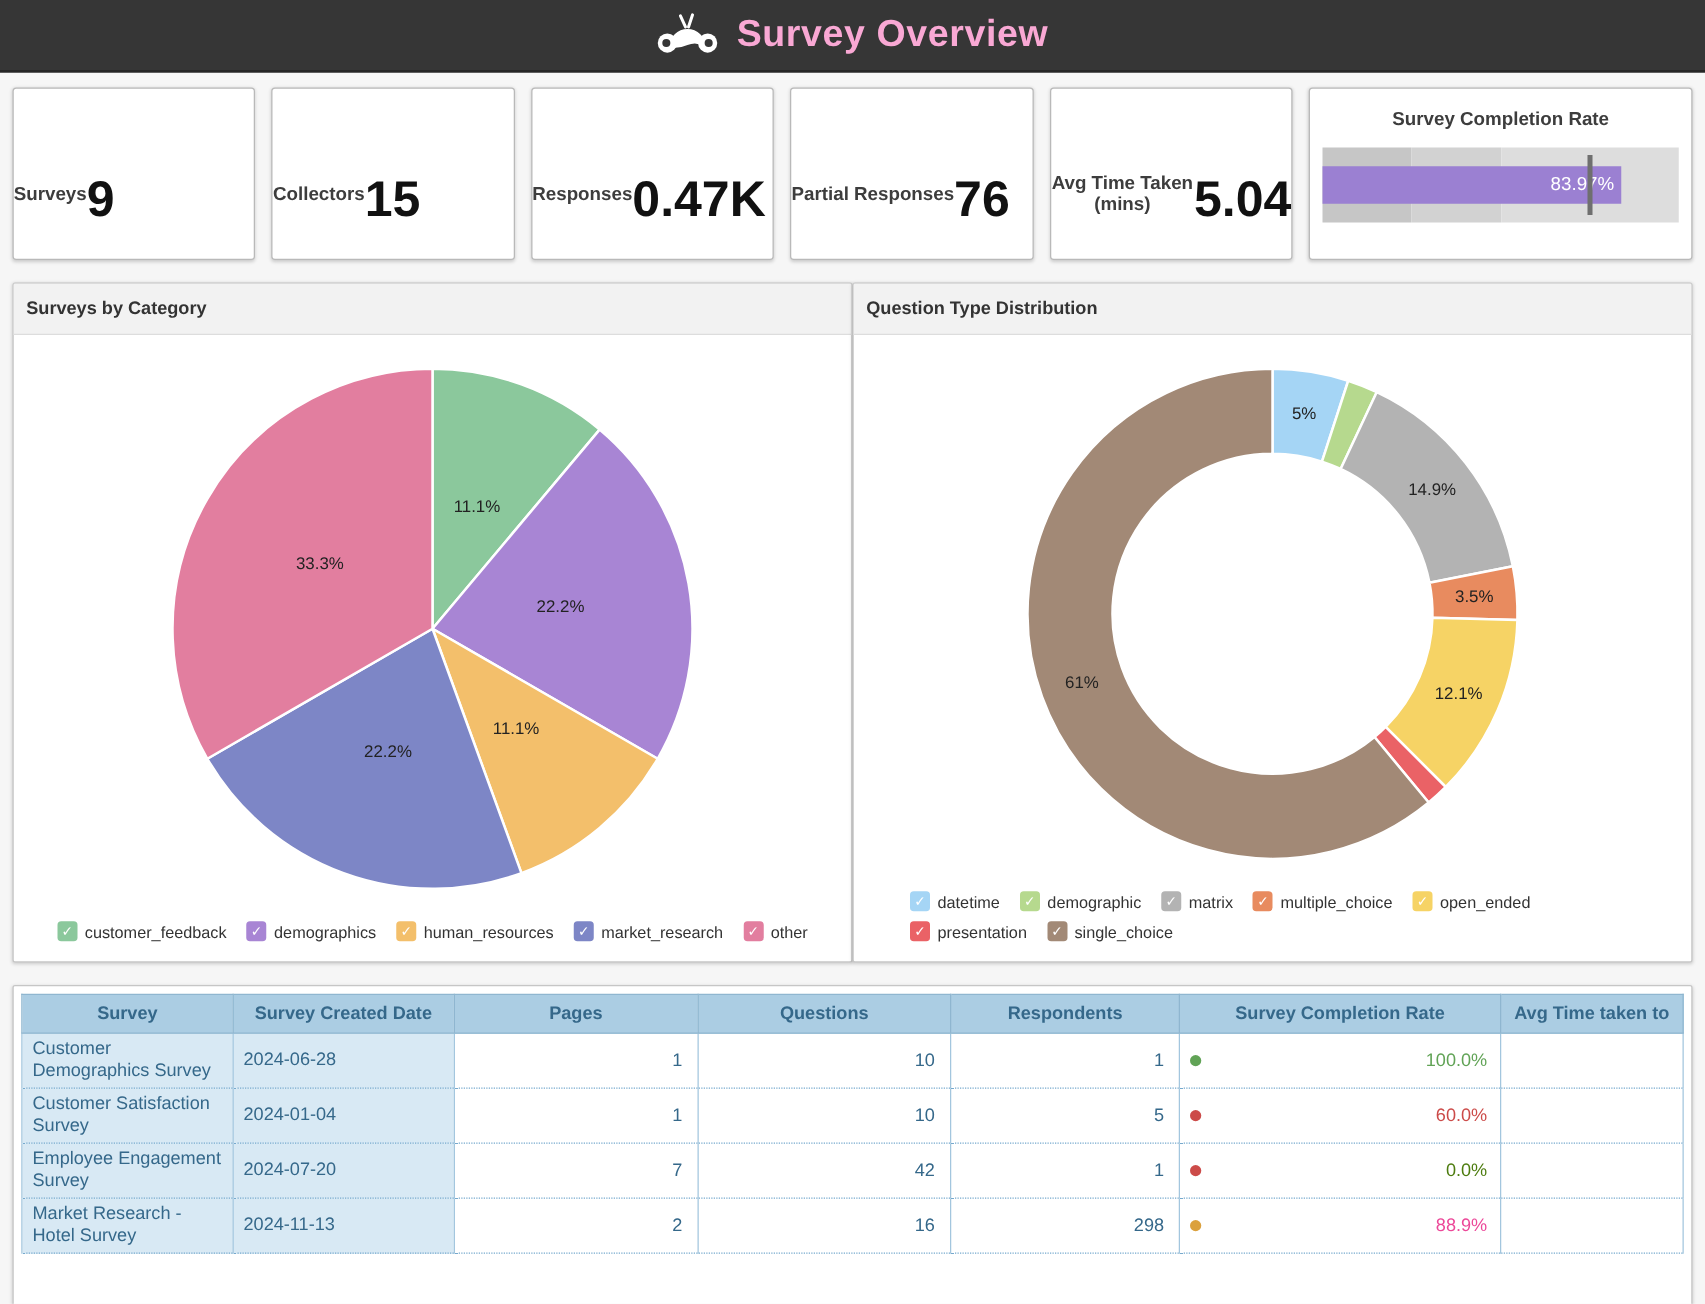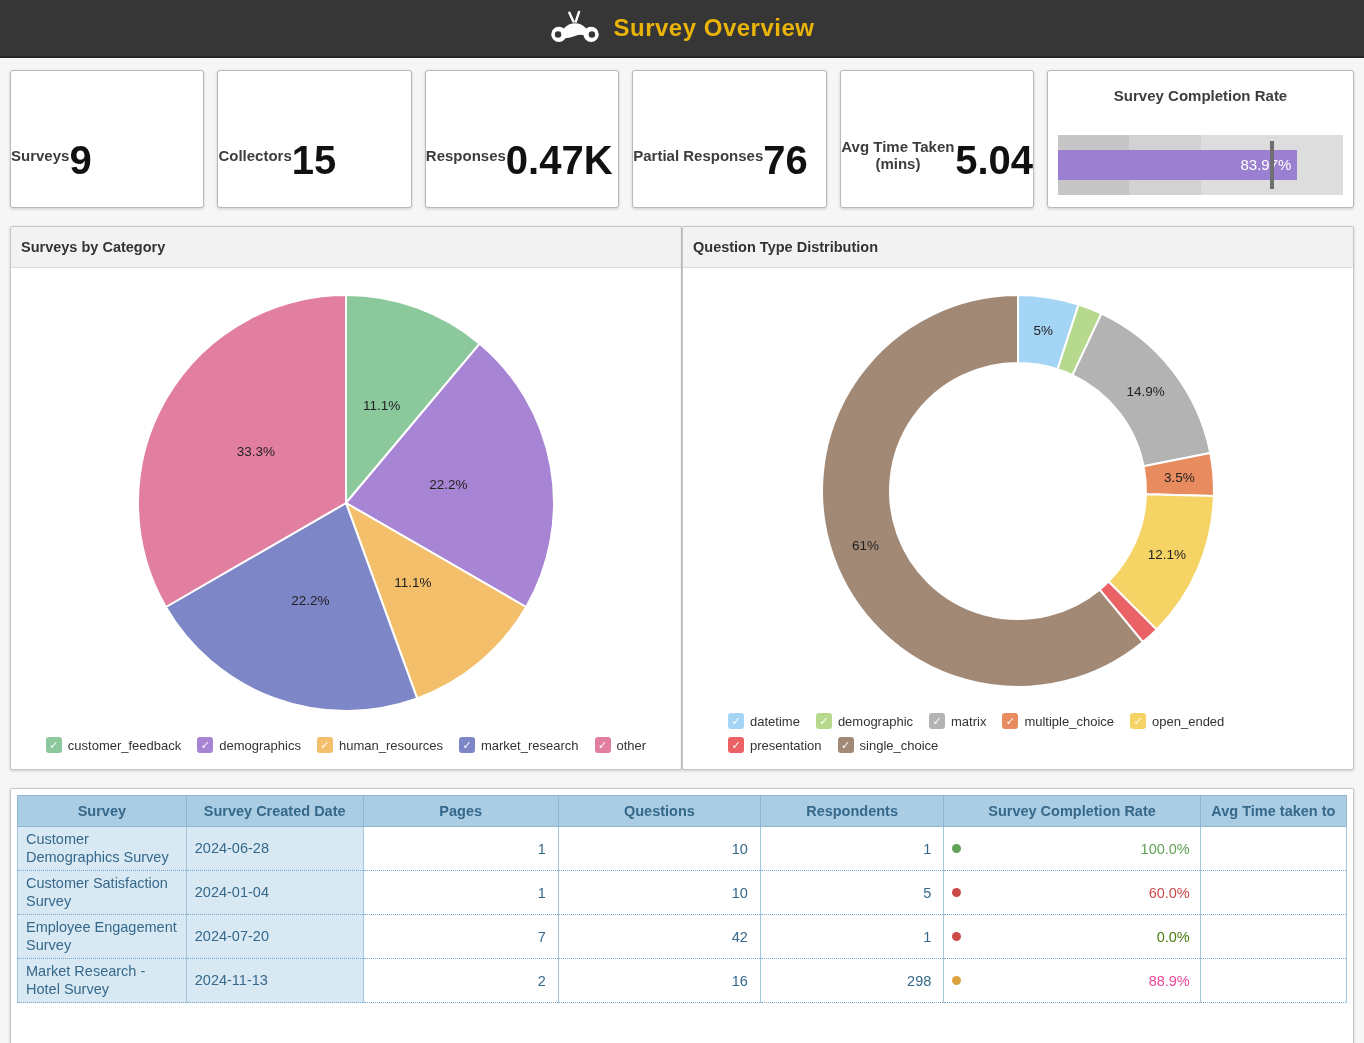--- a/index.html
+++ b/index.html
@@ -2,37 +2,37 @@
 <html><head>
 <meta charset="utf-8">
 <style>
   * { margin:0; padding:0; box-sizing:border-box; }
   html,body { width:1364px; height:1043px; overflow:hidden; background:#f6f6f6;
     font-family:"Liberation Sans", sans-serif; color:#333; }
 
   
   .topbar { height:58px; background:#363636; border-bottom:2px solid #262626;
     display:flex; align-items:center; justify-content:center; gap:14px; }
-  .topbar h1 { color:#eab308; font-size:24px; font-weight:bold; letter-spacing:.5px; }
+  .topbar h1 { color:#f9a8d4; font-size:30px; font-weight:bold; letter-spacing:.5px; }
 
   
   .page-inner { padding:0 10px; }
   .kpi-row { display:flex; gap:13px; margin-top:12px; }
   .charts-row { display:flex; gap:0; margin-top:18px; }
 
   
   .card { background:#fff; border:1px solid #b9b9b9; border-radius:3px;
     box-shadow:0 1px 3px rgba(0,0,0,.18); height:138px; }
   .kpi { flex:1 1 0; display:flex; flex-direction:row; align-items:center; padding-top:32px; }
   .kpi-label { font-size:15px; font-weight:bold; color:#3d3d3d; text-align:center; }
   .kpi-value { font-size:40px; font-weight:bold; color:#111; margin-top:10px; }
 
   
   .gauge-card { flex:0 0 307px; display:flex; flex-direction:column; padding:16px 10px 0 10px; }
-  .gauge { position:relative; height:60px; margin-top:31px; }
+  .gauge { position:relative; height:60px; margin-top:14px; }
   .gauge-bands { position:absolute; inset:0; display:flex; }
   .gauge-band { height:100%; }
   .gauge-bar { position:absolute; left:0; top:15px; height:30px; line-height:30px;
     text-align:right; padding-right:6px; color:#fff; font-size:15px; }
   .gauge-target { position:absolute; top:6px; height:48px; width:4px; background:#6f6f6f; margin-left:-2px; }
 
   
   .panel { background:#fff; border:1px solid #c6c6c6; border-radius:2px;
     box-shadow:0 1px 3px rgba(0,0,0,.18); }
   .chart-panel { flex:1 1 0; height:544px; display:flex; flex-direction:column; }

